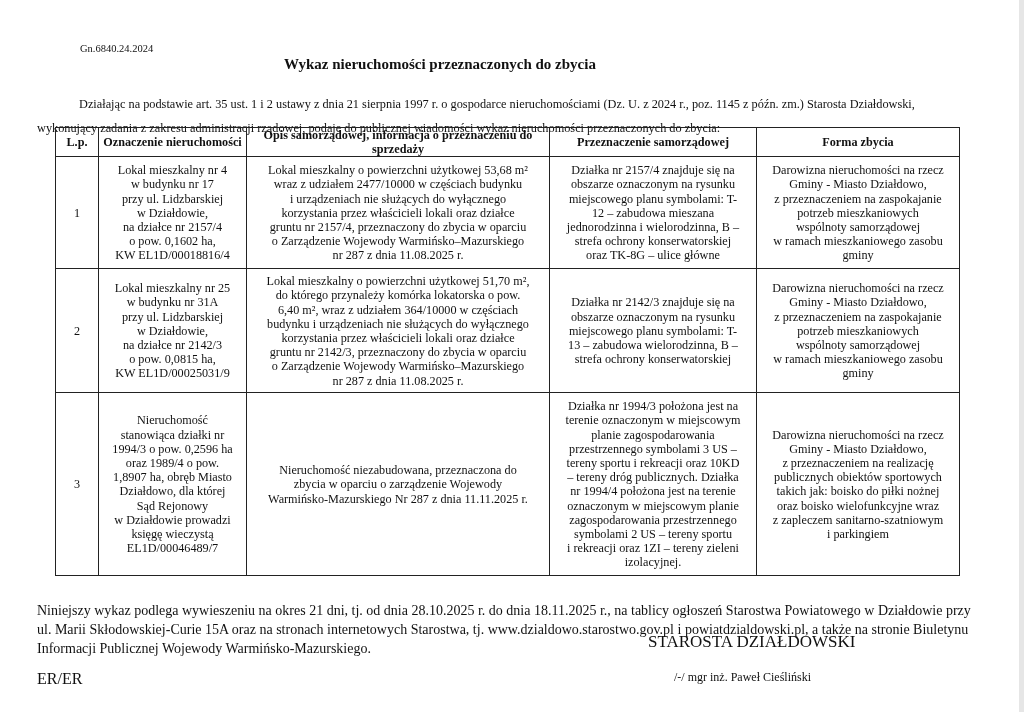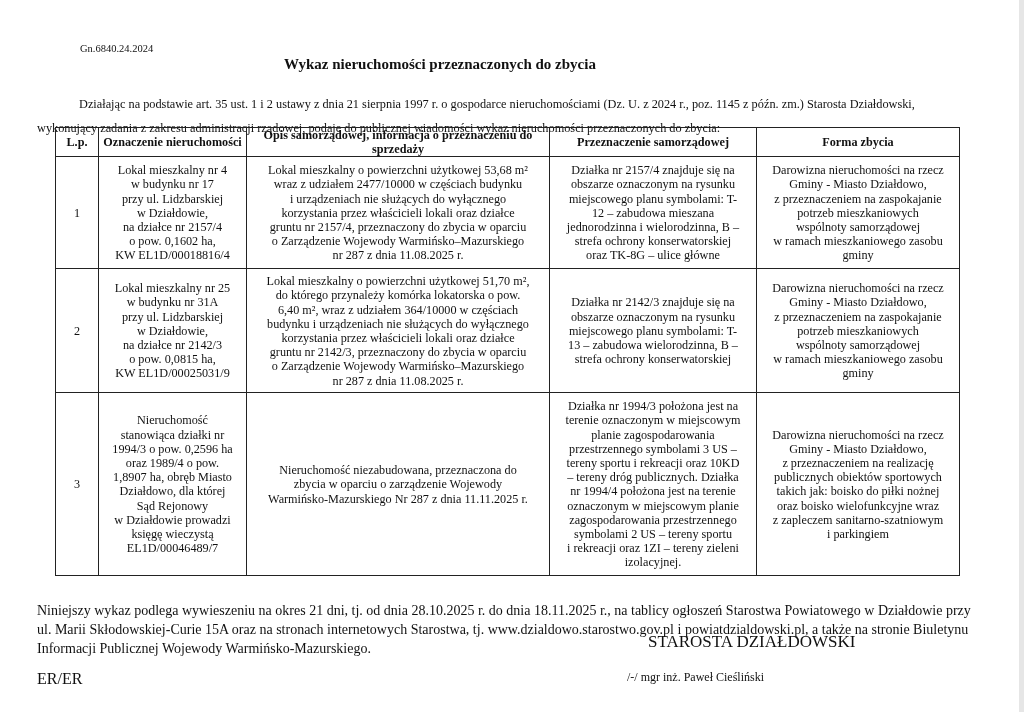--- a/index.html
+++ b/index.html
@@ -20,21 +20,21 @@
     border: 1.3px solid #222; text-align: center; vertical-align: middle; padding: 0 3px;
   }
   table.list th { font-weight: bold; height: 28px; }
   .c1 { width: 36px; } .c2 { width: 141px; } .c3 { width: 296px; } .c4 { width: 200px; }
   tr.r1 td { height: 111px; margin-top: 32px; }
   tr.r2 td { height: 123px; }
   tr.r3 td { height: 182px; }
   .cellp { white-space: pre-line; }
   .outro { position: absolute; left: 37px; top: 601px; width: 935px; font-size: 14px; line-height: 19px; }
   .sig-title { position: absolute; left: 648px; top: 632px; font-size: 17px; }
-  .sig-name { position: absolute; left: 627px; top: 670px; font-size: 12px; }
+  .sig-name { position: absolute; left: 674px; top: 670px; font-size: 12px; }
   .initials { position: absolute; left: 37px; top: 670px; font-size: 16px; }
 </style>
 </head>
 <body>
 
 <div class="edge"></div>
 
 <div class="ref">Gn.6840.24.2024</div>
 <div class="title">Wykaz nieruchomości przeznaczonych do zbycia</div>
 <div class="intro">Działając na podstawie art. 35 ust. 1 i 2 ustawy z dnia 21 sierpnia 1997 r. o gospodarce nieruchomościami (Dz. U. z 2024 r., poz. 1145 z późn. zm.) Starosta Działdowski, wykonujący zadania z zakresu administracji rządowej, podaje do publicznej wiadomości wykaz nieruchomości przeznaczonych do zbycia:</div>

